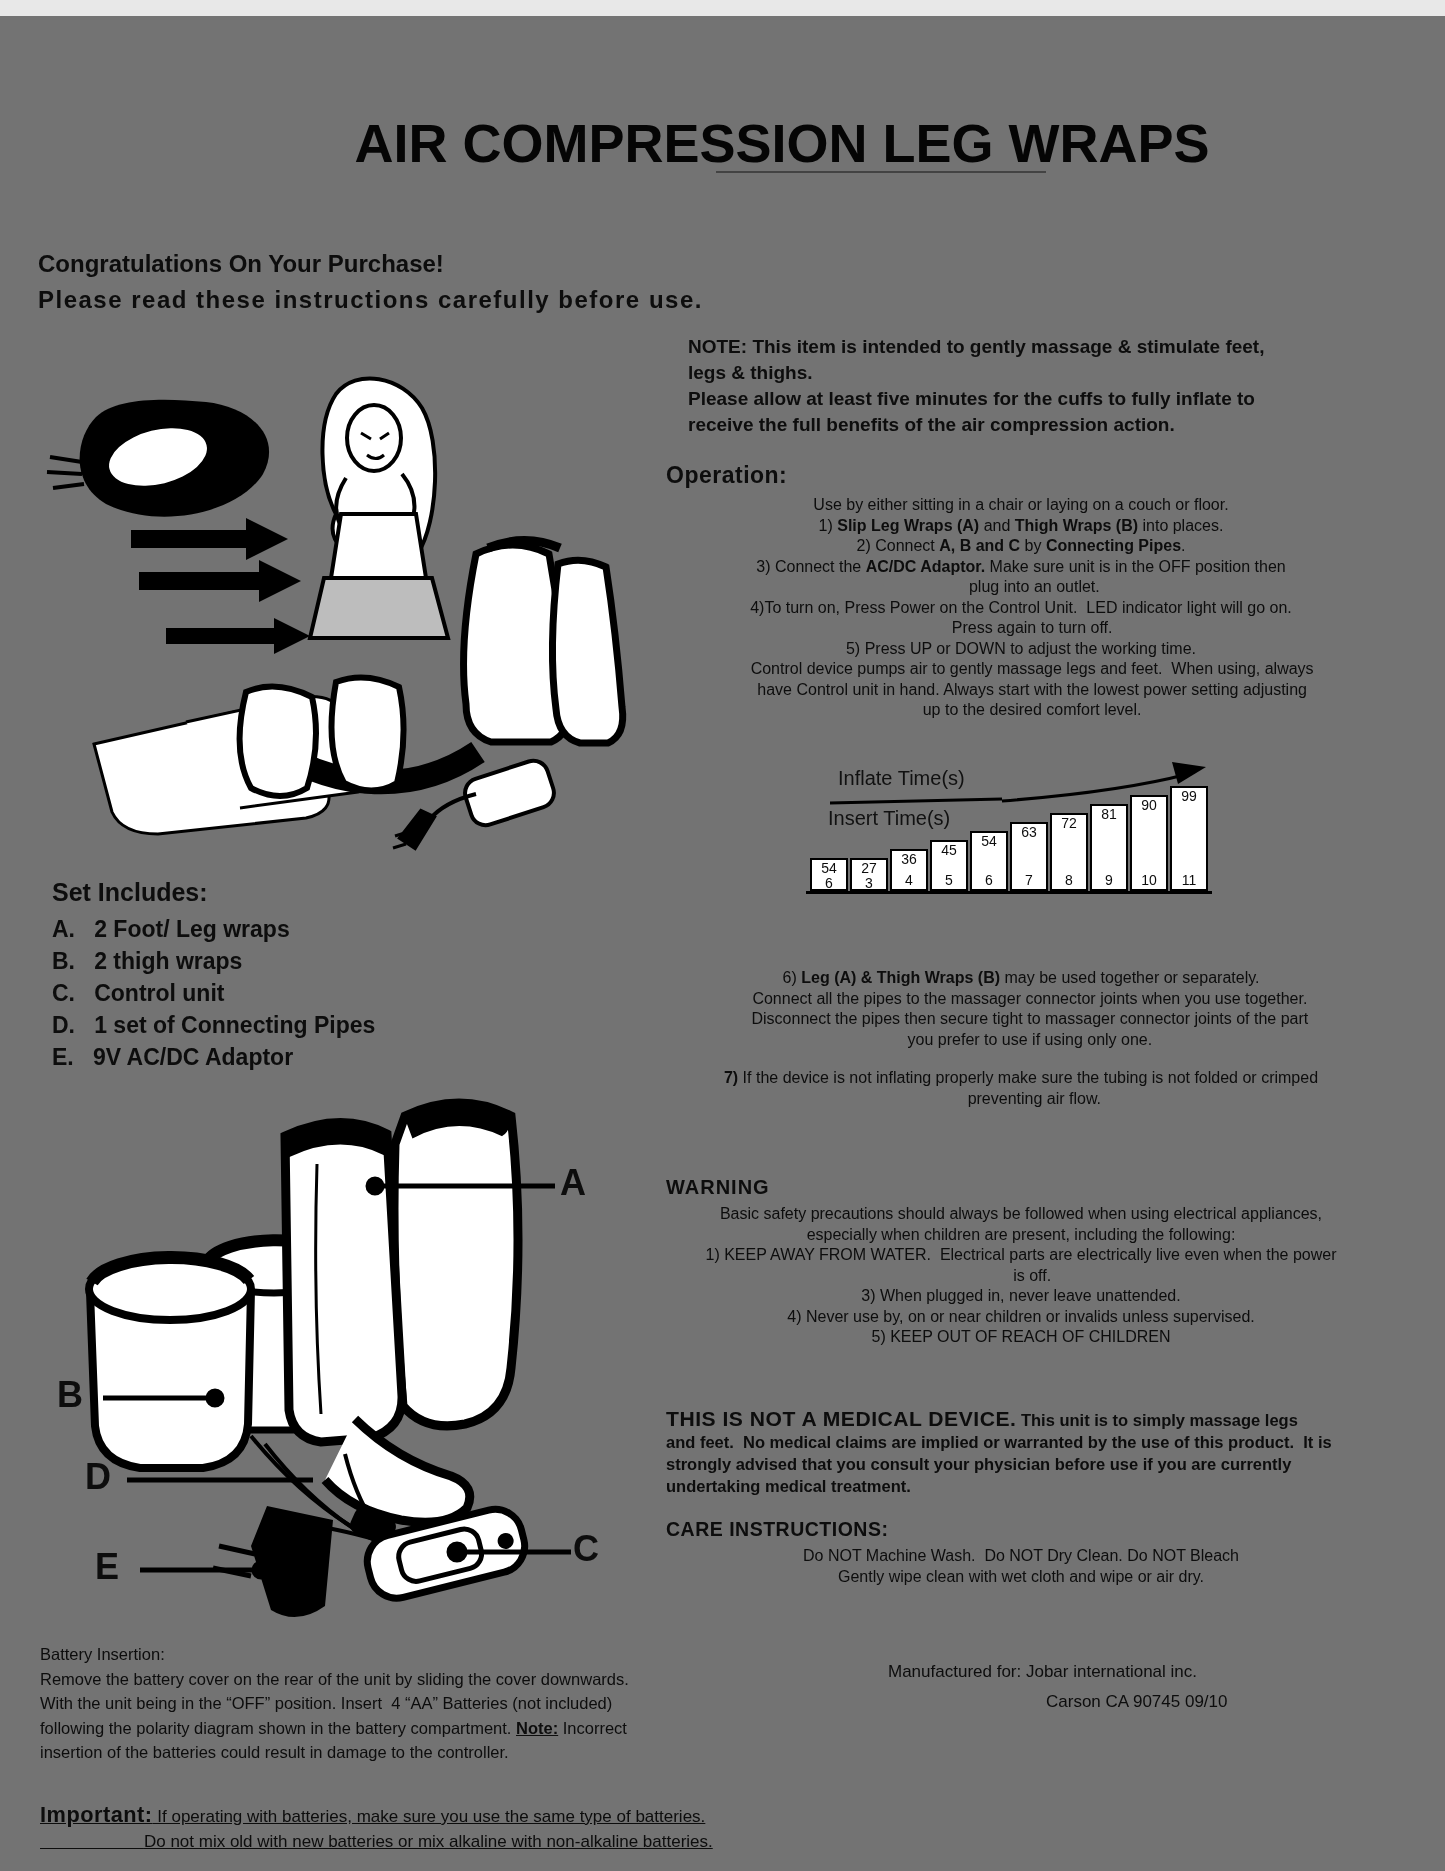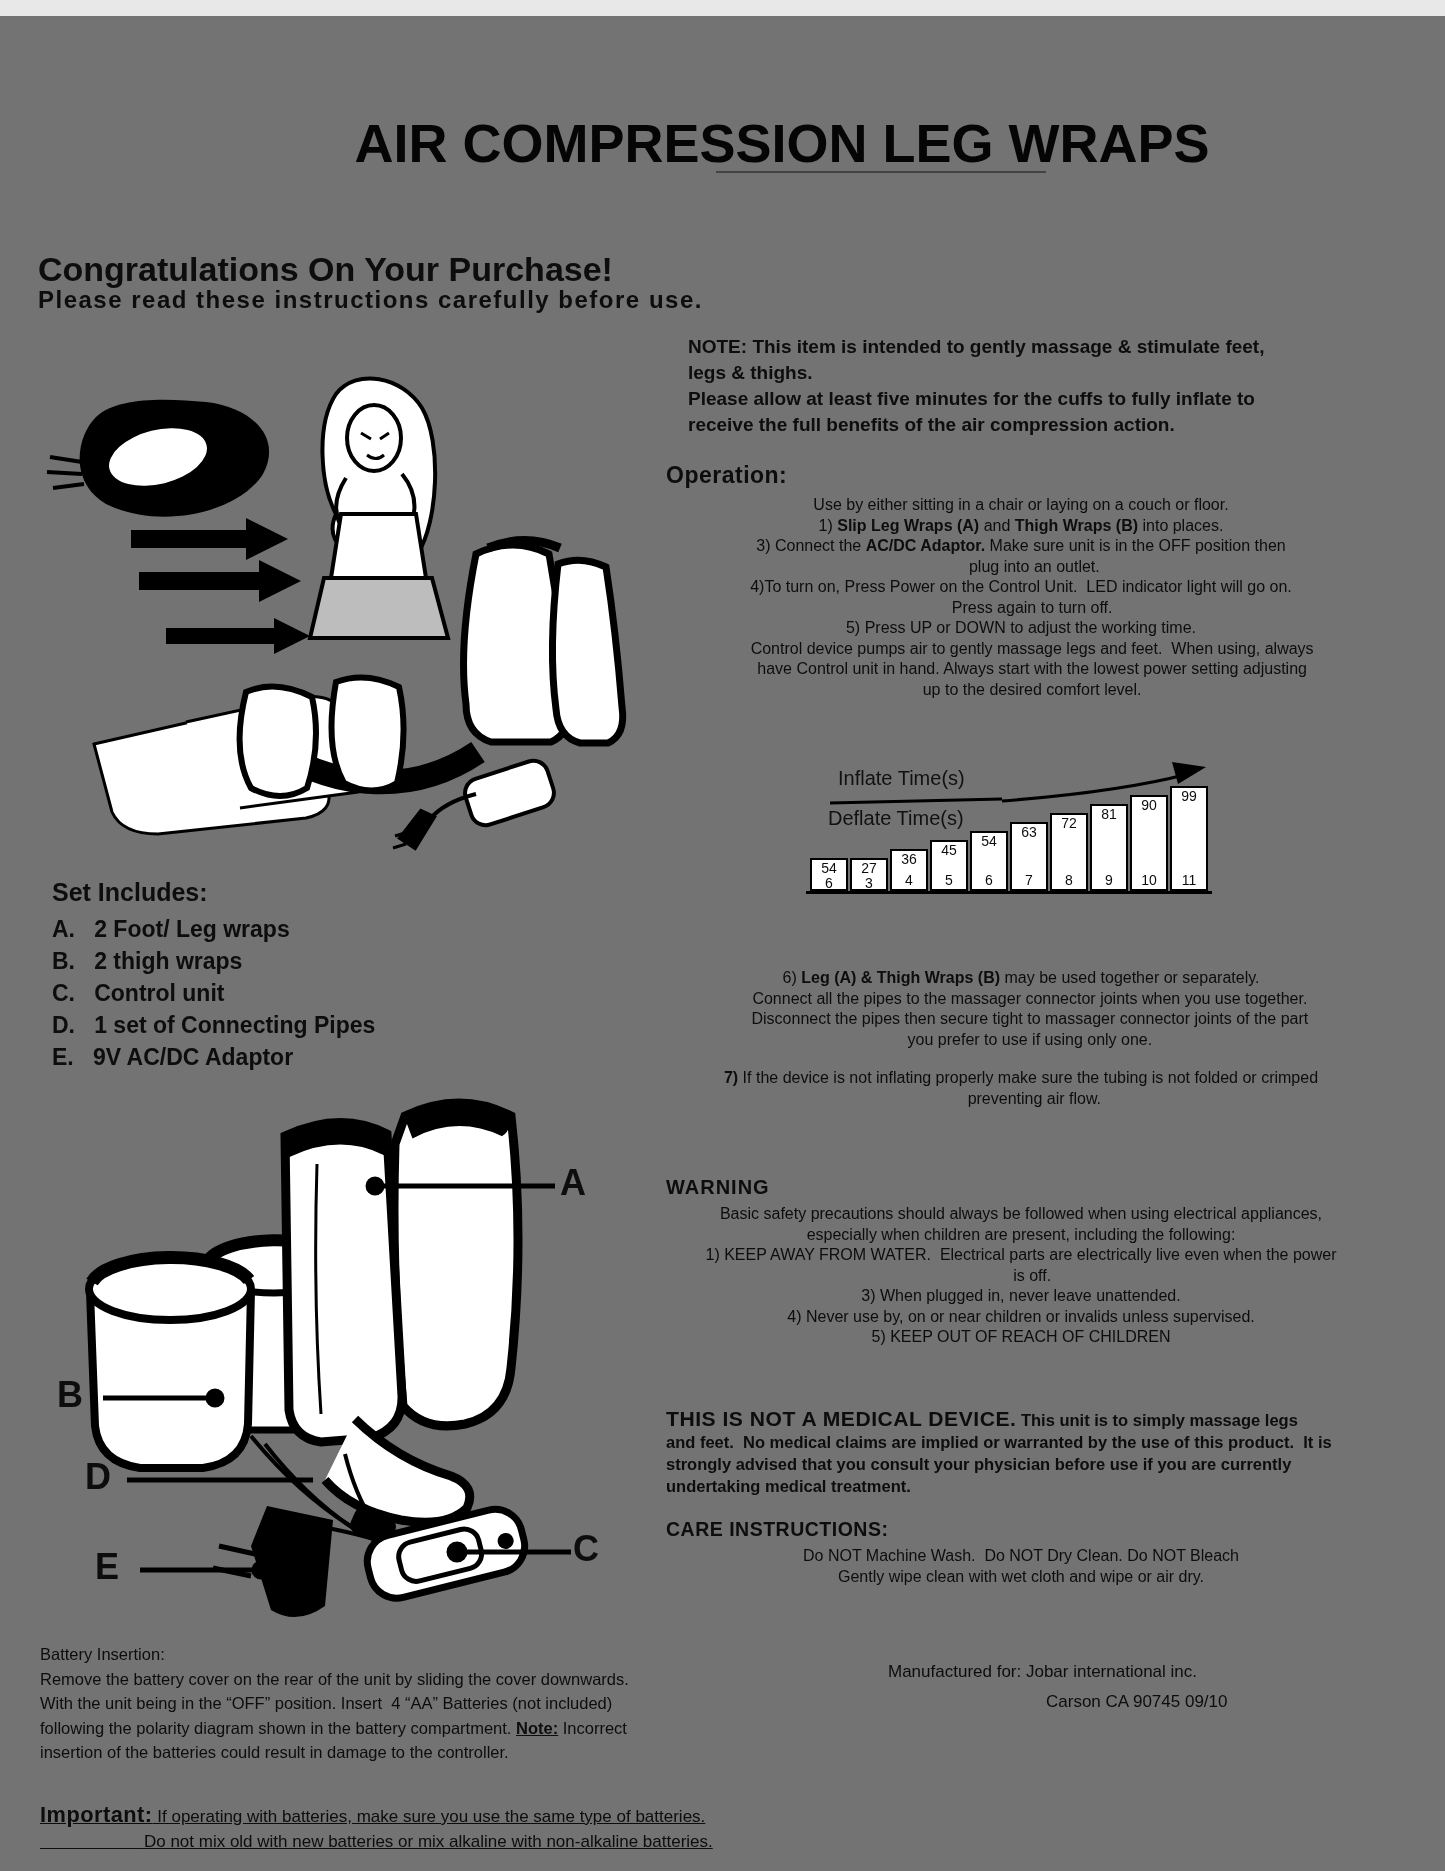--- a/index.html
+++ b/index.html
@@ -6,21 +6,21 @@
   .page{position:relative;width:1445px;height:1871px;background:#737373;margin:16px auto;
         font-family:"Liberation Sans",sans-serif;color:#0d0d0d;overflow:hidden;}
   .abs{position:absolute;}
   .pre{white-space:pre-wrap;}
   .seg-b{font-weight:700;}
   .seg-u{text-decoration:underline;}
   .seg-h{font-weight:900;font-size:1.28em;letter-spacing:.5px;}
 
   .title{font-size:54px;font-weight:900;letter-spacing:0px;text-align:center;color:#050505;}
   .title-underline{height:2px;background:#333;opacity:.75;}
-  .congrats1{font-size:34px;font-weight:700;}
+  .congrats1{font-size:24px;font-weight:700;}
   .congrats2{font-size:24px;font-weight:700;letter-spacing:1.5px;}
 
   .note{font-size:19px;font-weight:700;line-height:26px;width:700px;}
   .op-head{font-size:23px;font-weight:900;letter-spacing:.5px;}
   .body-txt{font-size:16px;line-height:20.5px;width:710px;text-align:center;}
   .step{margin:0;}
 
   .warn-head{font-size:20px;font-weight:900;letter-spacing:1px;}
   .care-head{font-size:19.5px;font-weight:900;letter-spacing:.5px;}
   .medical{font-size:16.5px;font-weight:700;line-height:22px;width:710px;}
@@ -104,33 +104,34 @@
         <path d="M398,455 l-13,-6 l-21,27 l15,10 z" fill="#000"></path>
         <path d="M372,470 l-13,4 M370,482 l-13,4" stroke-width="3"></path>
       </g>
     </svg>
   </div>
 
   <div class="abs" style="left:666px;top:446px;">
     <div class="op-head">Operation:</div>
     <div class="body-txt pre" style="margin-top:6px;">Use by either sitting in a chair or laying on a couch or floor.</div>
     <div class="body-txt pre step"><span>1) </span><span class="seg-b">Slip Leg Wraps (A)</span><span> and </span><span class="seg-b">Thigh Wraps (B)</span><span> into places.</span></div>
+    <div class="body-txt pre step"><span>2) Connect </span><span class="seg-b">A, B and C</span><span> by </span><span class="seg-b">Connecting Pipes</span><span>.</span></div>
     <div class="body-txt pre step"><span>3) Connect the </span><span class="seg-b">AC/DC Adaptor.</span><span> Make sure unit is in the OFF position then
       plug into an outlet.</span></div>
     <div class="body-txt pre step"><span>4)To turn on, Press Power on the Control Unit.  LED indicator light will go on.
      Press again to turn off.</span></div>
     <div class="body-txt pre step"><span>5) Press UP or DOWN to adjust the working time.
      Control device pumps air to gently massage legs and feet.  When using, always
      have Control unit in hand. Always start with the lowest power setting adjusting
      up to the desired comfort level.</span></div>
   </div>
 
   <div class="abs chart" style="left:800px;top:745px;">
     <div class="abs chart-label" style="left:38px;top:6px;">Inflate Time(s)</div>
-    <div class="abs chart-label" style="left:28px;top:46px;">Deflate Time(s)</div>
+    <div class="abs chart-label" style="left:28px;top:46px;">Insert Time(s)</div>
     <svg class="abs" style="left:0;top:0;pointer-events:none;" width="430" height="175" viewBox="0 0 430 175">
       <path d="M30,42 L202,38" stroke="#000" stroke-width="3" fill="none"></path>
       <path d="M202,40 C280,34 342,25 388,13" stroke="#000" stroke-width="3" fill="none"></path>
       <polygon points="406,6 372,1 378,23" fill="#000"></polygon>
     </svg>
     <div class="bars">
         <div class="bar" style="height: 33px;">
           <span>54</span>
           <span>6</span>
         </div>

